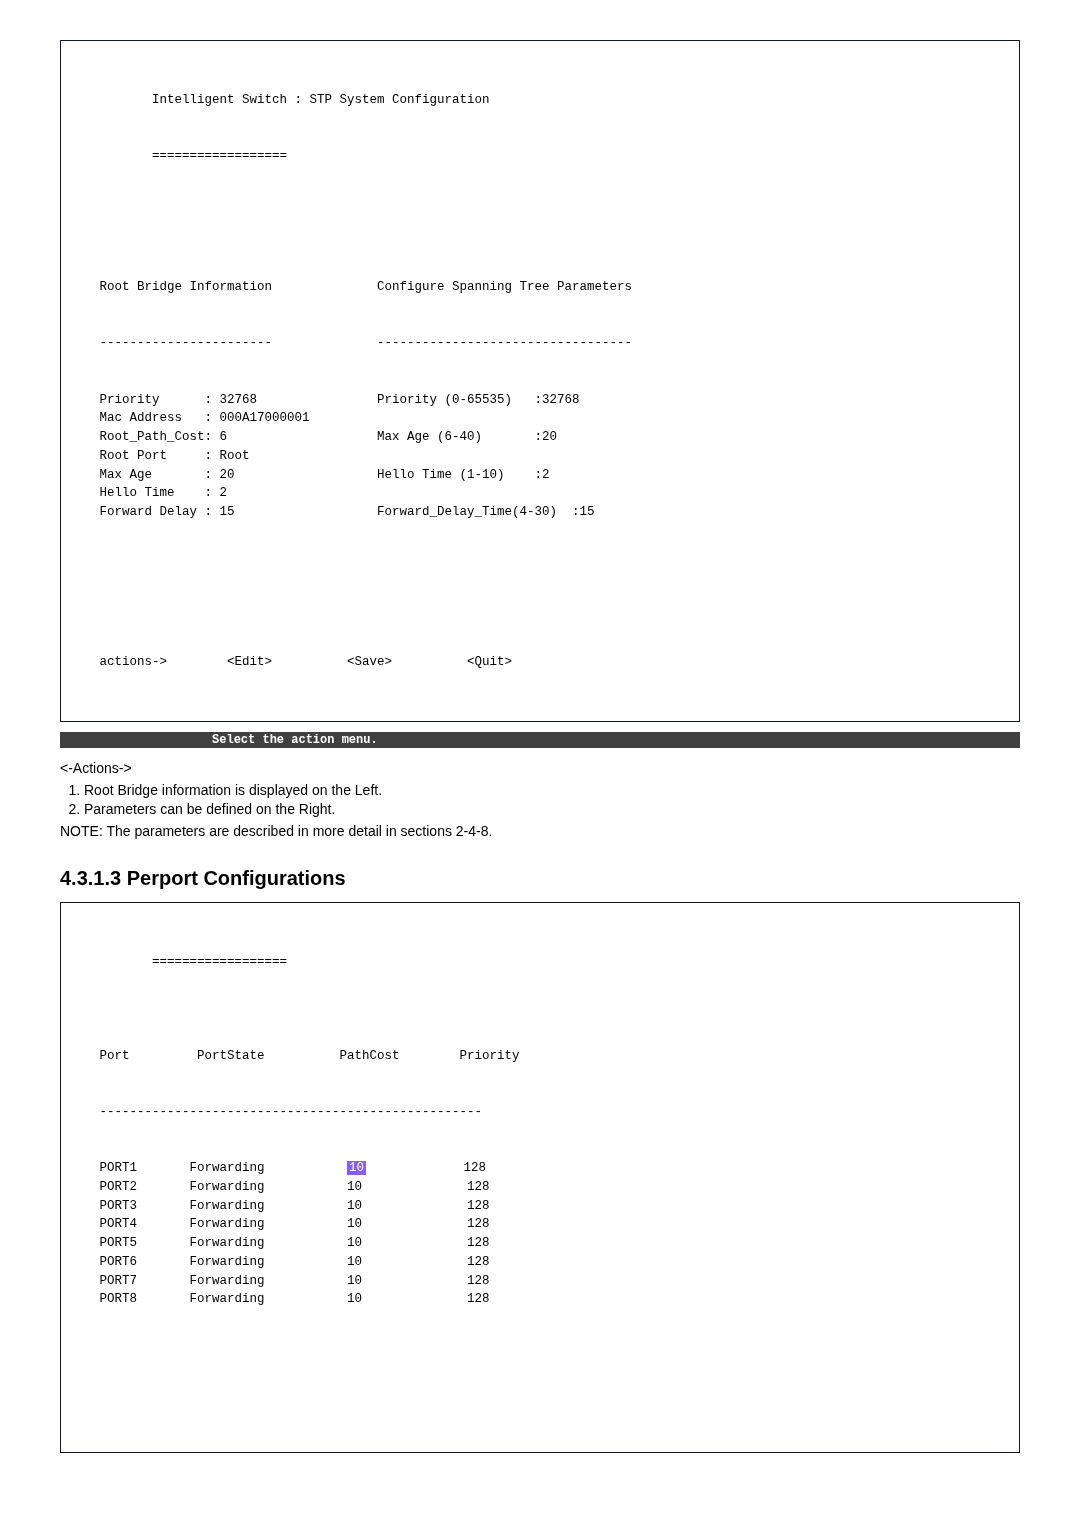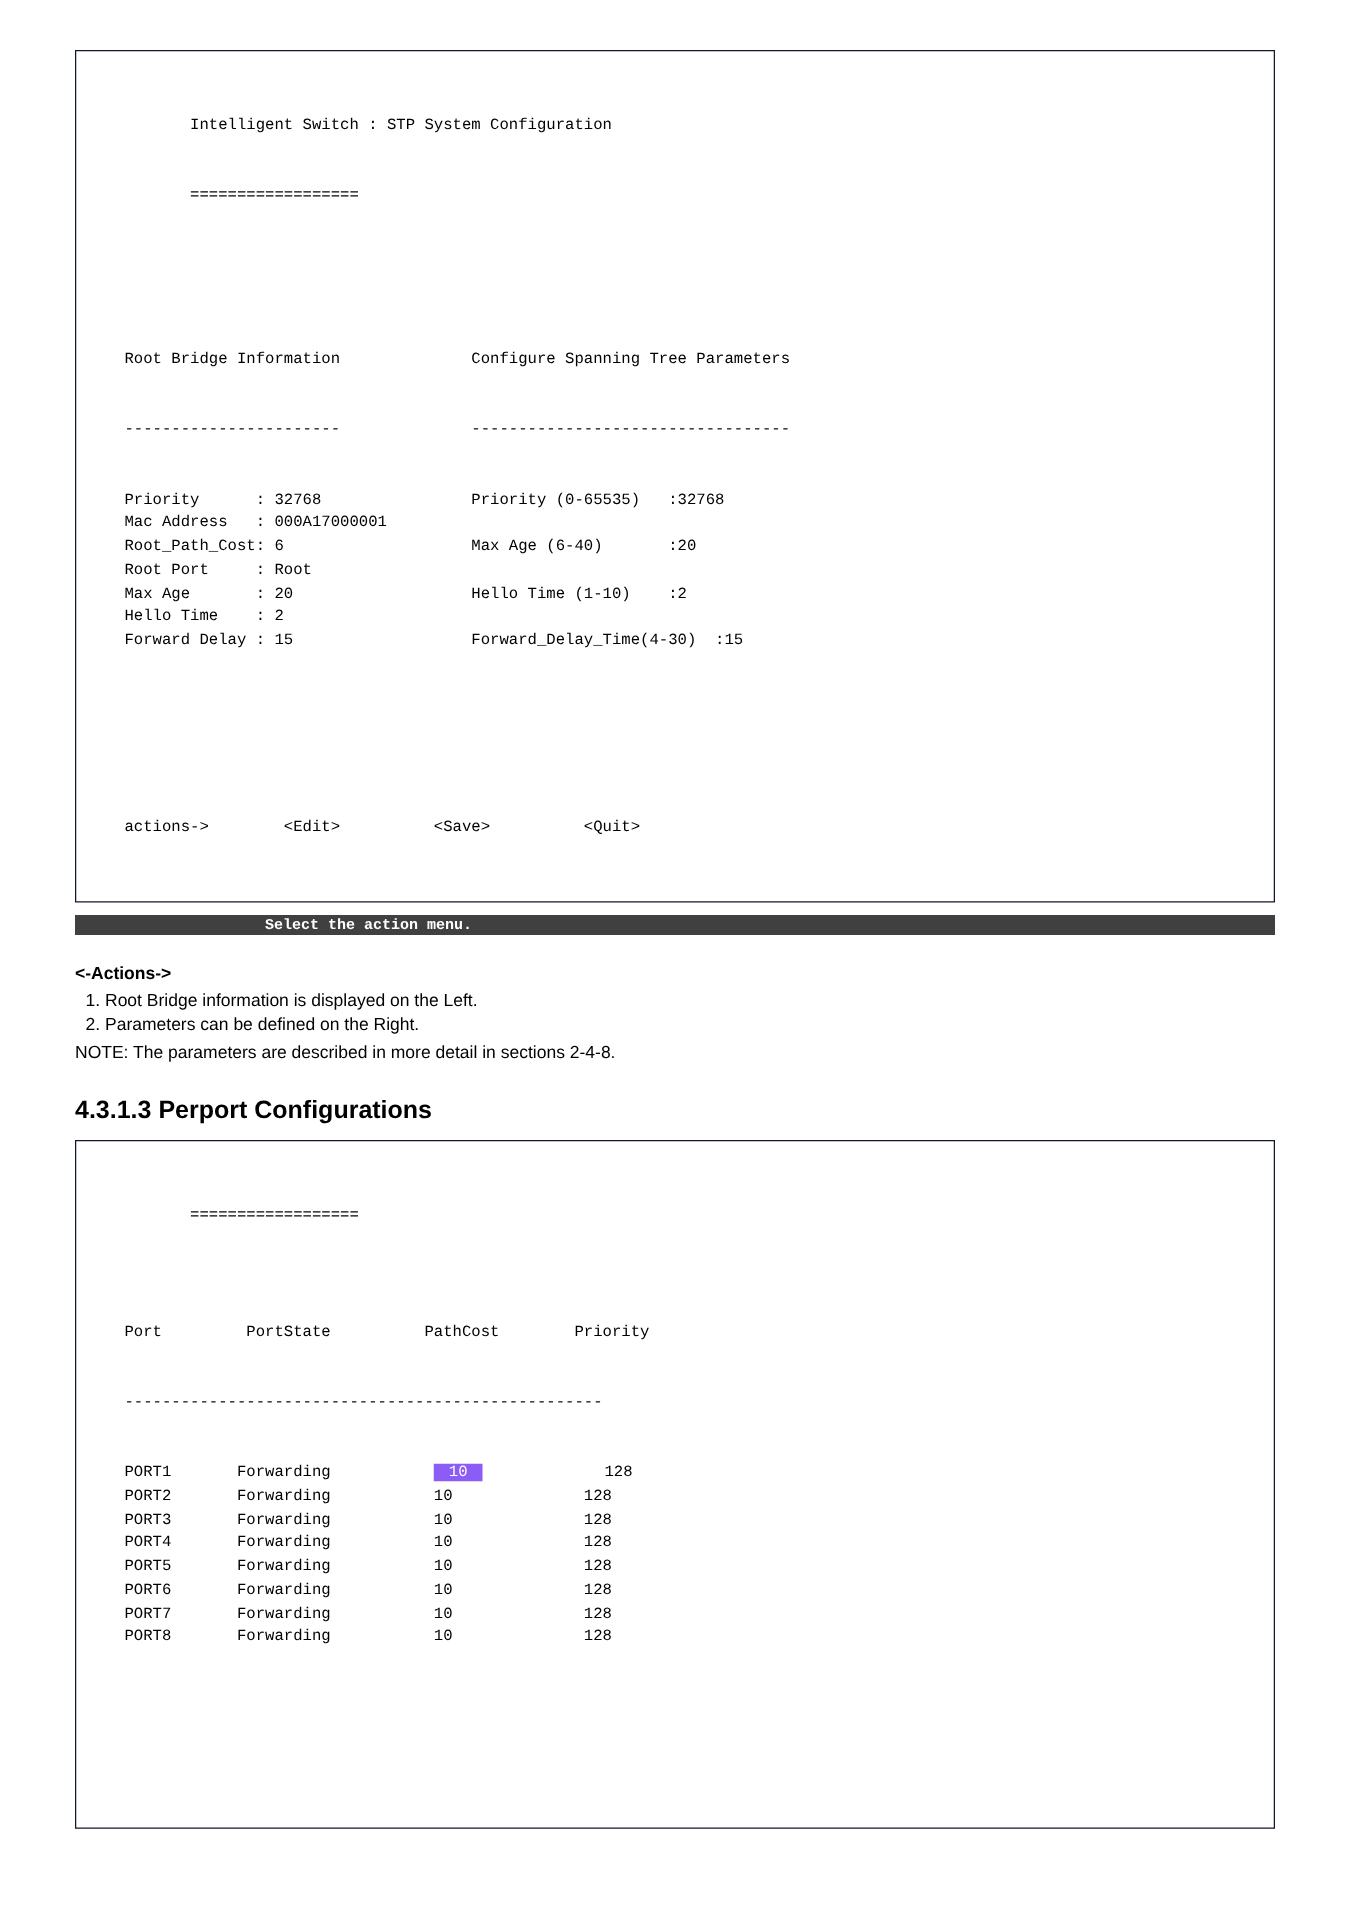--- a/index.html
+++ b/index.html
@@ -42,41 +42,41 @@
       font-family: 'Courier New', Courier, monospace;
       font-size: 12px;
       padding: 1px 4px;
       white-space: pre;
       border-bottom: 1px dashed #aaa;
     }
     .section {
       margin-bottom: 28px;
     }
     .actions-label {
-      font-weight: bold;
+      font-weight: normal;
       margin-bottom: 6px;
-      margin-top: 22px;
+      margin-top: 12px;
     }
     ol {
       margin-left: 24px;
       margin-bottom: 6px;
     }
     ol li {
       margin-bottom: 3px;
     }
     .note {
       font-weight: normal;
     }
     .note b {
       font-weight: normal;
     }
     .highlight-cell {
       background: #8b5cf6;
       color: #fff;
-      padding: 0 12px;
+      padding: 0 2px;
     }
   </style>
 </head>
 <body>
 
 <div class="section">
 
   <div class="terminal-box">
     <div>          Intelligent Switch : STP System Configuration</div>
     <div>          ==================</div>

